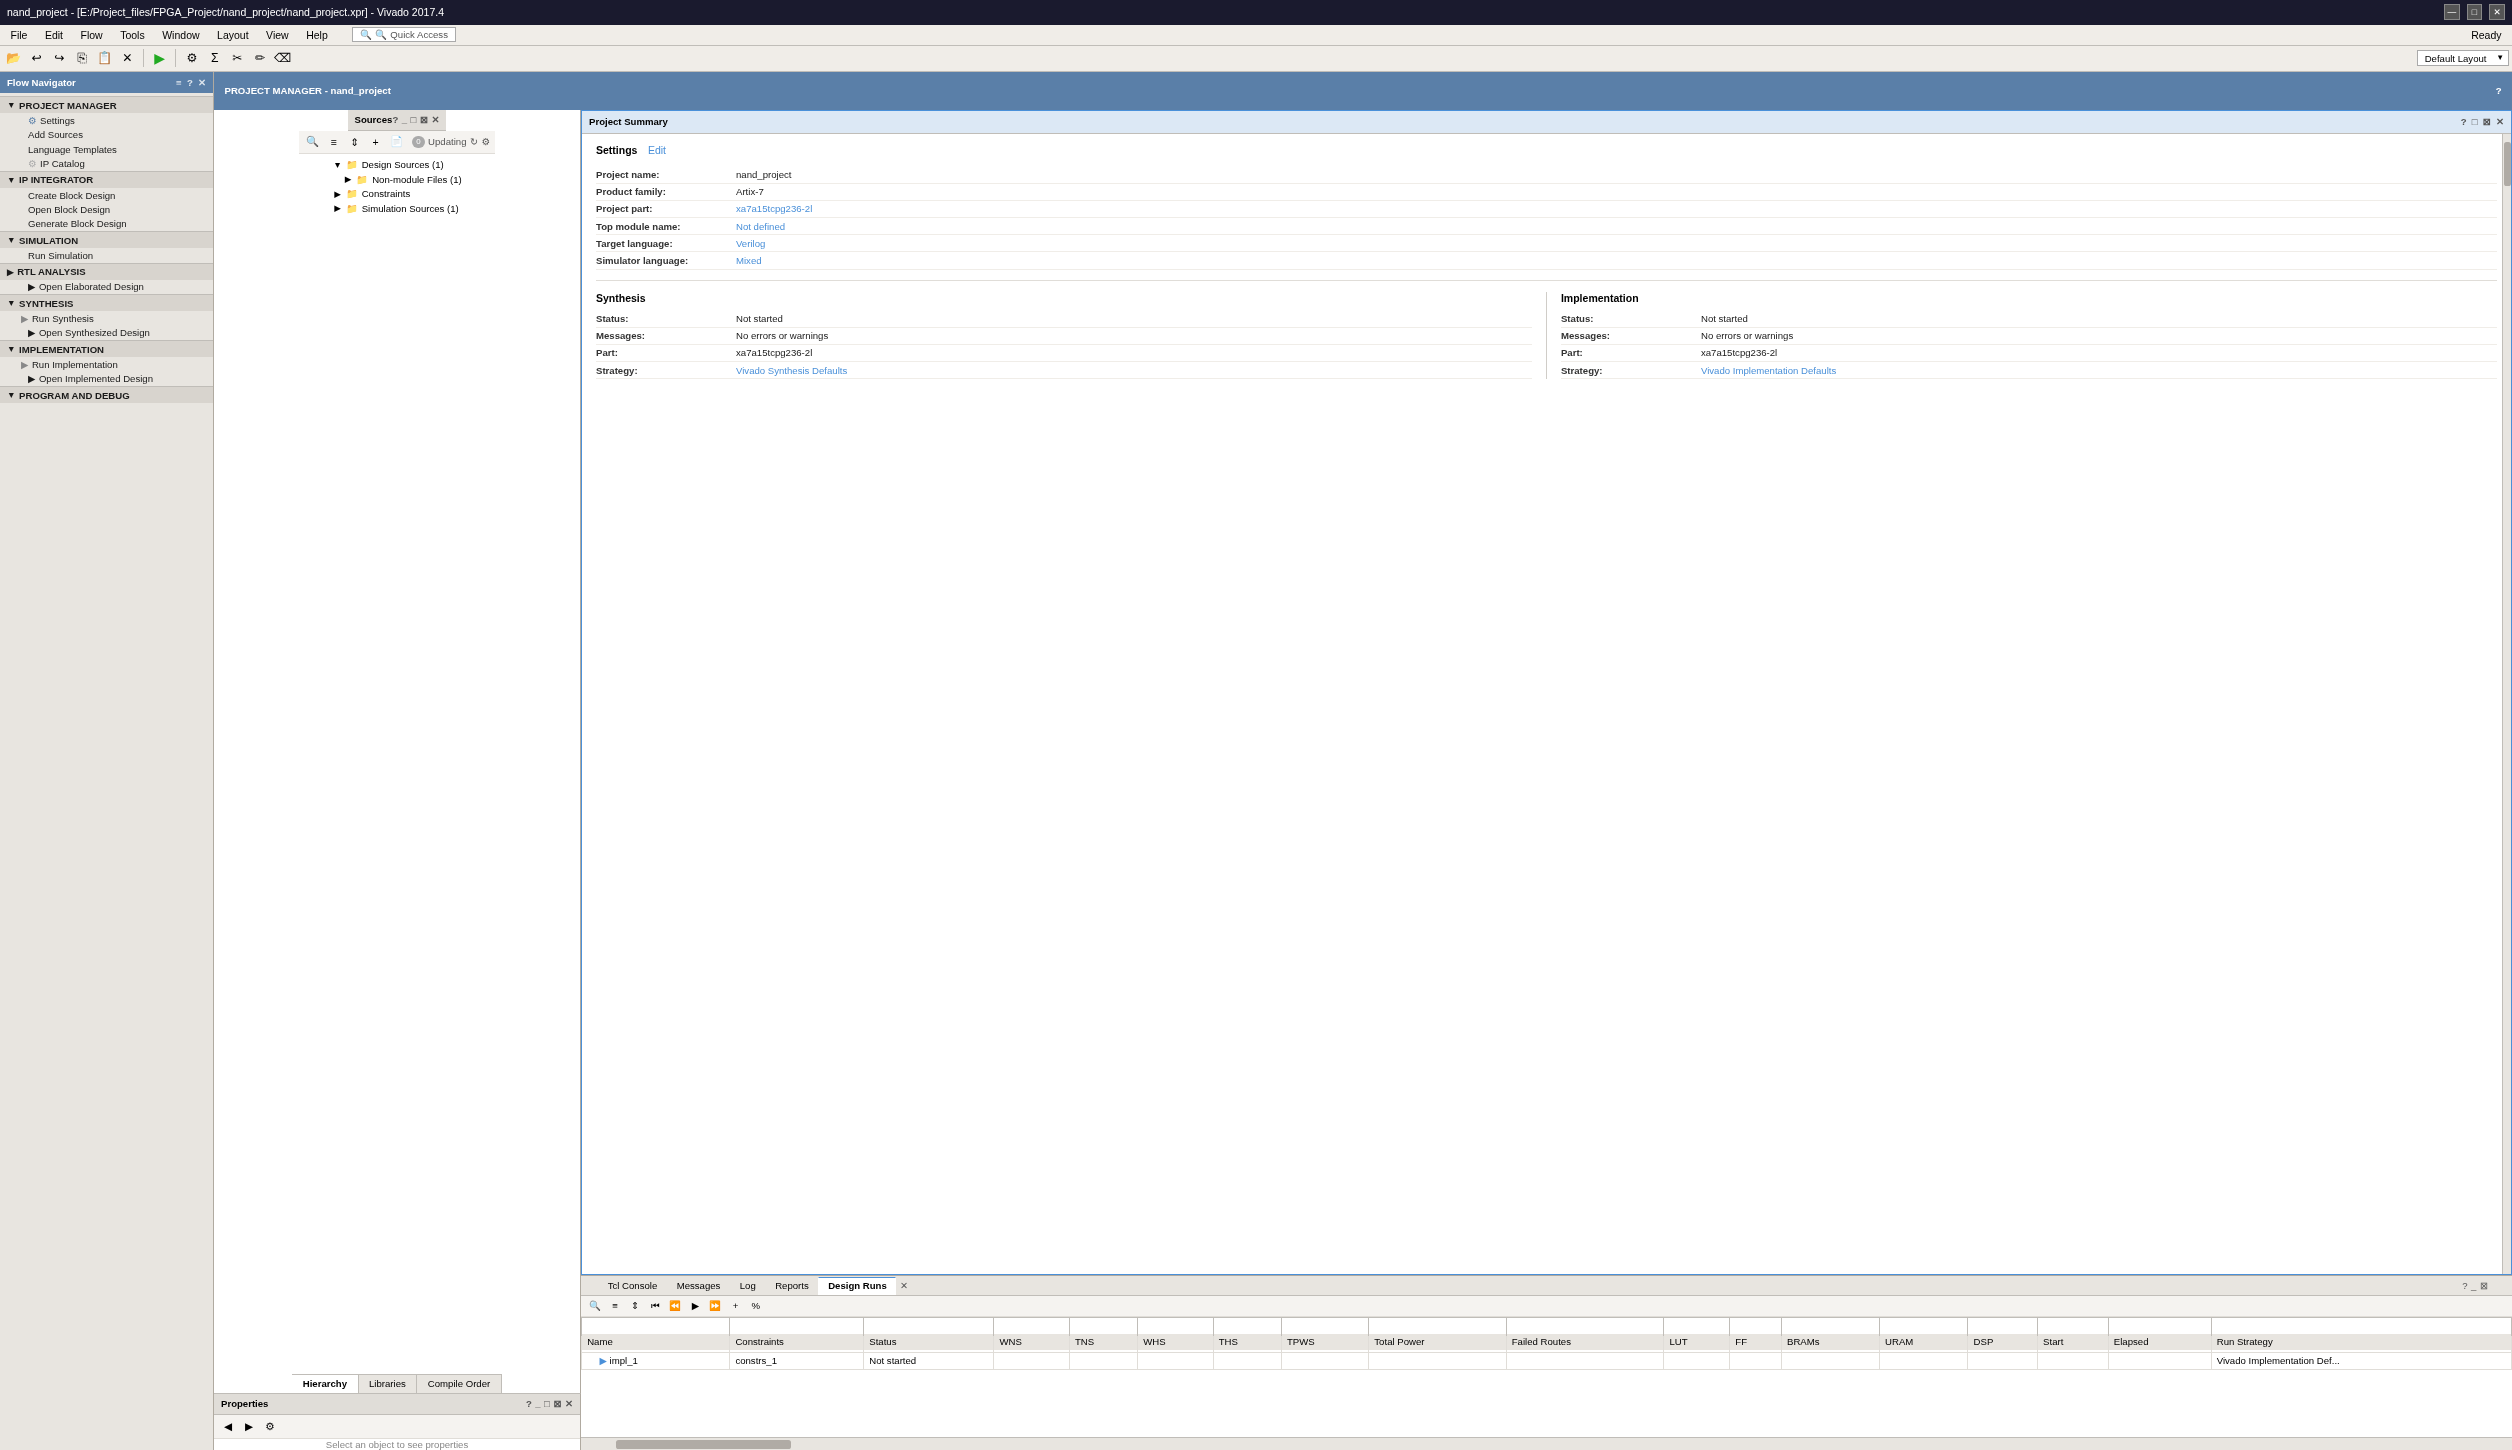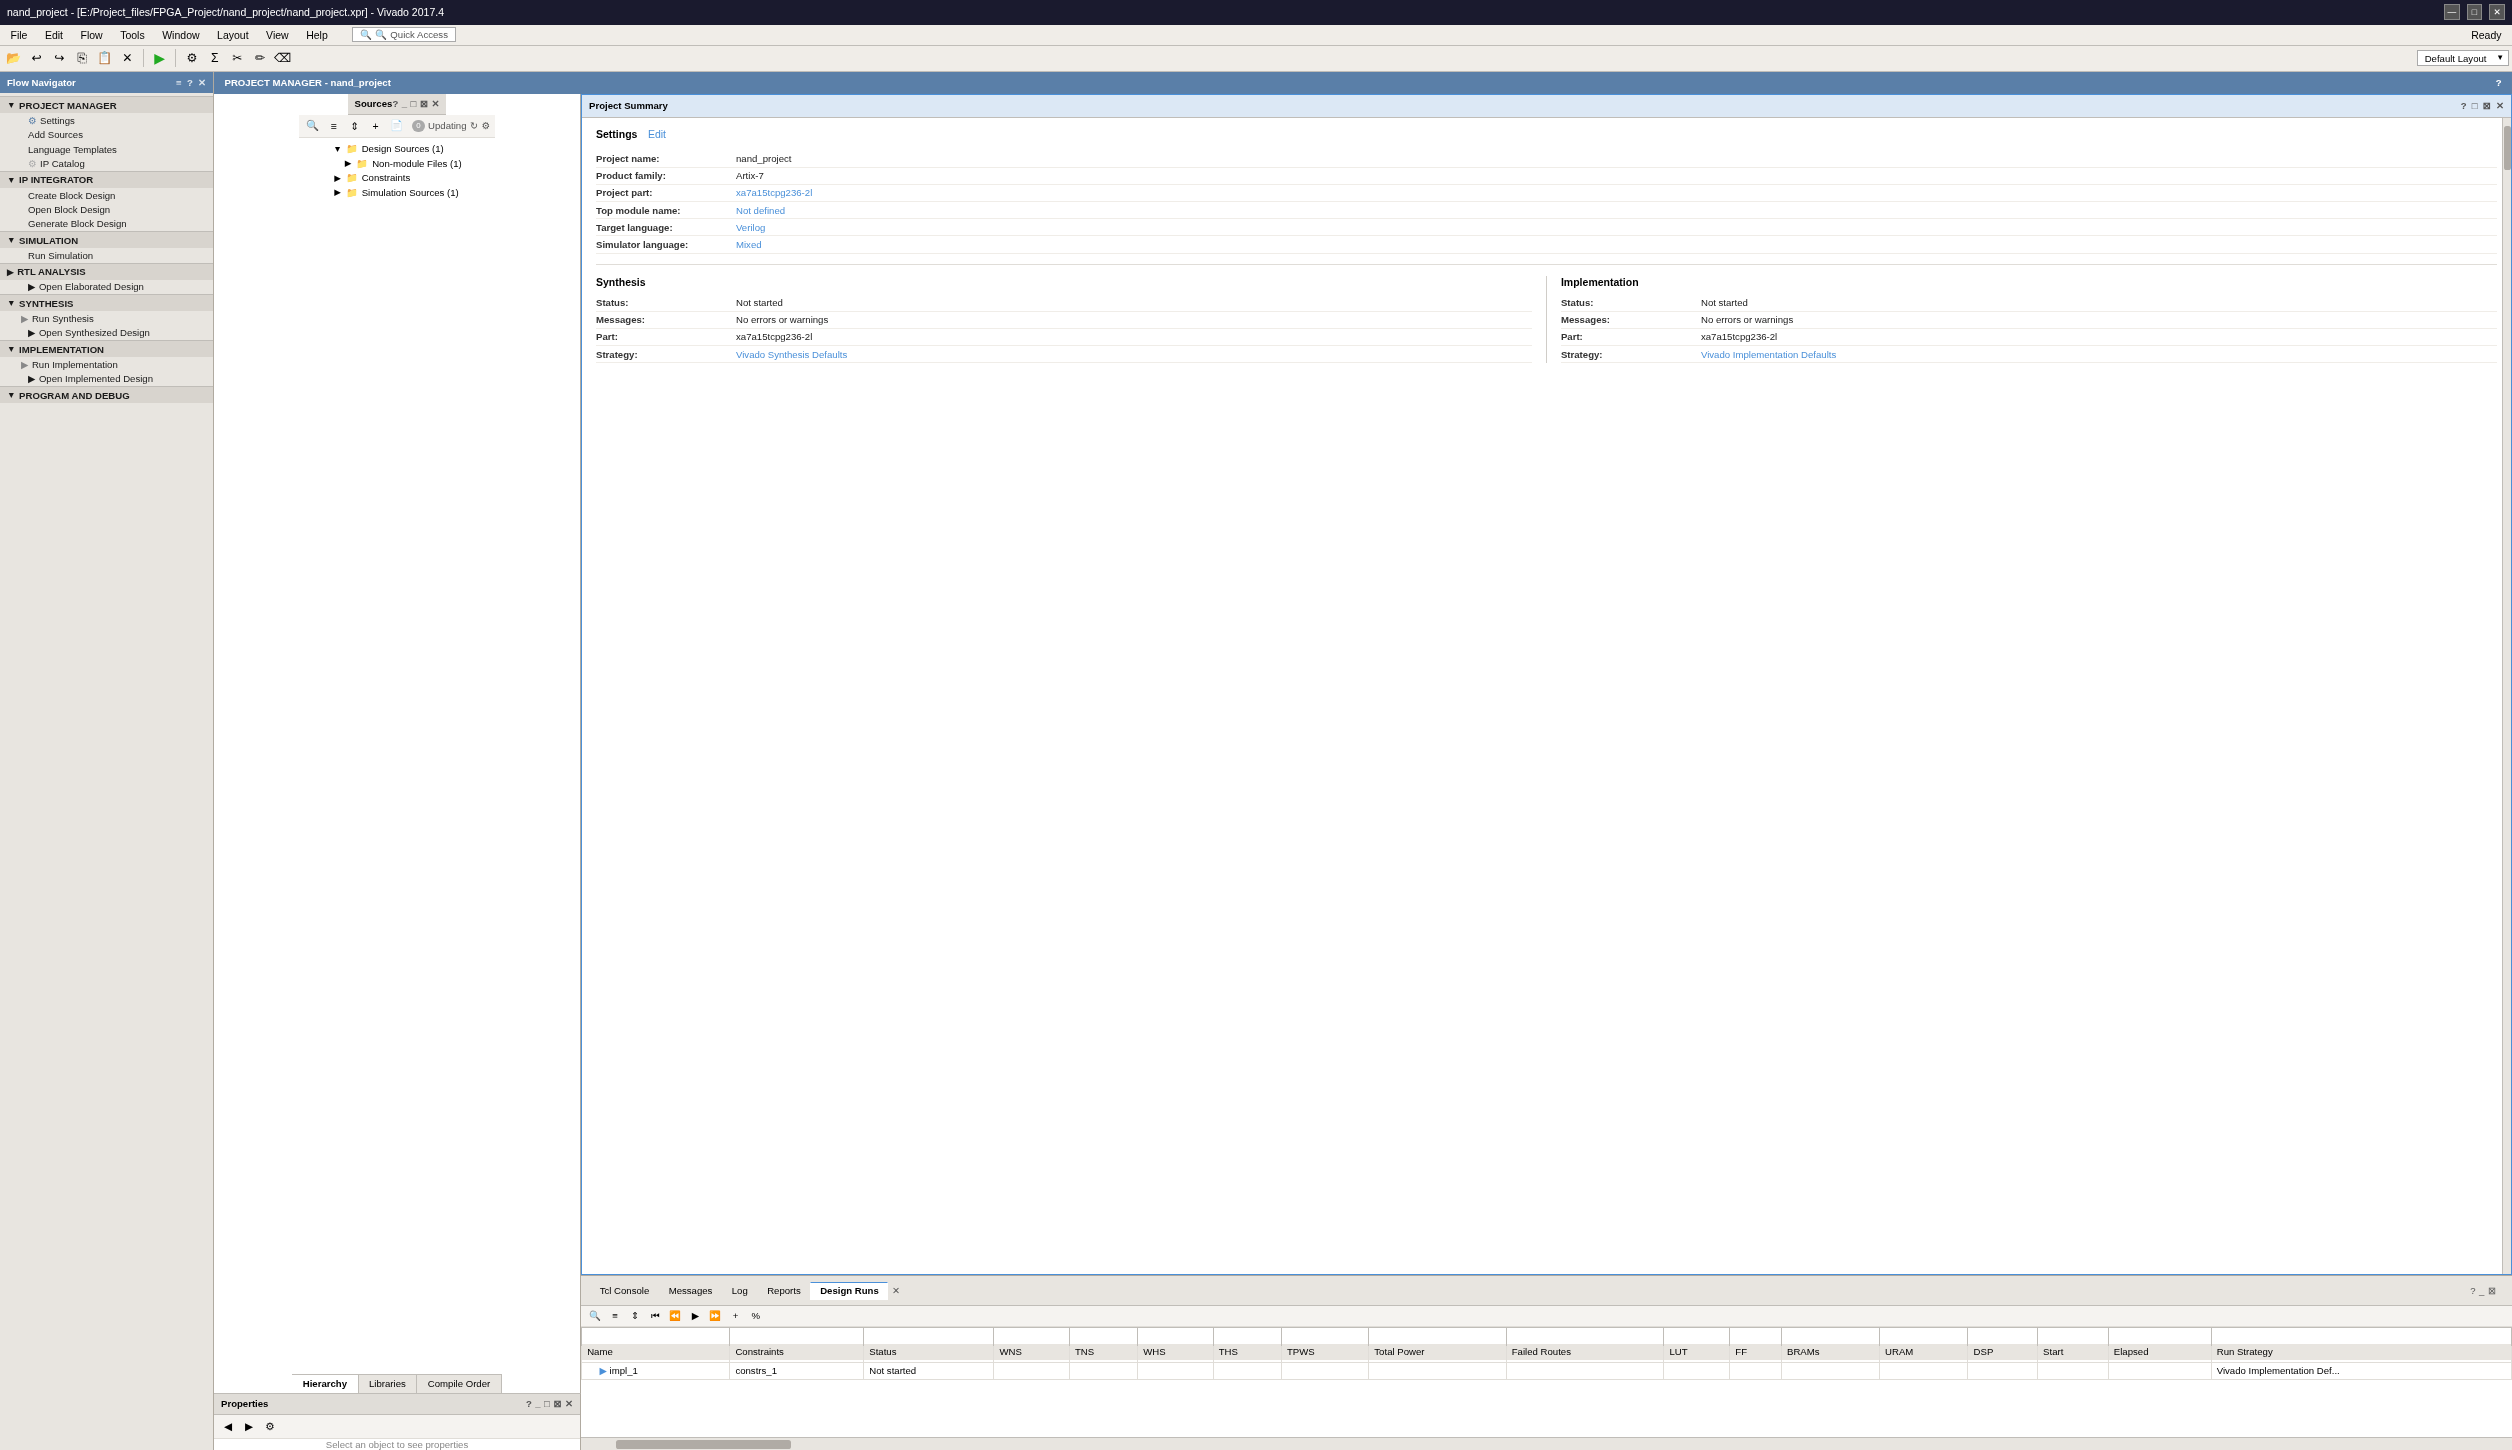--- a/index.html
+++ b/index.html
@@ -103,21 +103,21 @@
     
     .pm-bar {
       background: #5a7fa8;
       color: white;
       padding: 3.5px 10.5px;
       font-size: 9.6px;
       font-weight: bold;
       display: flex;
       align-items: center;
       justify-content: space-between;
-      height: 22px;
+      height: 38px;
     }
 
     
     .top-panels { display: flex; flex: 1; overflow: hidden; }
 
     
     .sources-panel {
       width: 367px;
       min-width: 367px;
       border-right: 0.9px solid #b0aaa0;
@@ -218,22 +218,22 @@
       border-top: 0.9px solid #b0aaa0;
       display: flex;
       flex-direction: column;
       background: white;
     }
     .bottom-tabs {
       display: flex;
       align-items: center;
       background: #e8e5e0;
       border-bottom: 0.9px solid #c0bdb8;
-      padding: 0 9px;
-      height: 30px;
+      padding: 0 17px;
+      height: 20px;
     }
     .btm-tab { padding: 2.6px 8.7px; font-size: 9.6px; cursor: pointer; border: 0.9px solid transparent; }
     .btm-tab.active { background: white; border-top: 1.7px solid #4a90d9; font-weight: bold; margin-top: 1.7px; }
     .btm-close { margin-left: 3.5px; cursor: pointer; font-size: 9.6px; color: #555; }
     .btm-toolbar { display: flex; align-items: center; padding: 1.7px 5.2px; gap: 2.6px; border-bottom: 0.9px solid #e0ddd8; background: #f5f3f0; }
     .btm-btn { width: 17.5px; height: 17.5px; display: flex; align-items: center; justify-content: center; cursor: pointer; border: 0.9px solid transparent; font-size: 9.6px; }
 
     
     .dr-table { flex: 1; overflow: auto; }
     table { width: 100%; border-collapse: collapse; font-size: 9.6px; }

